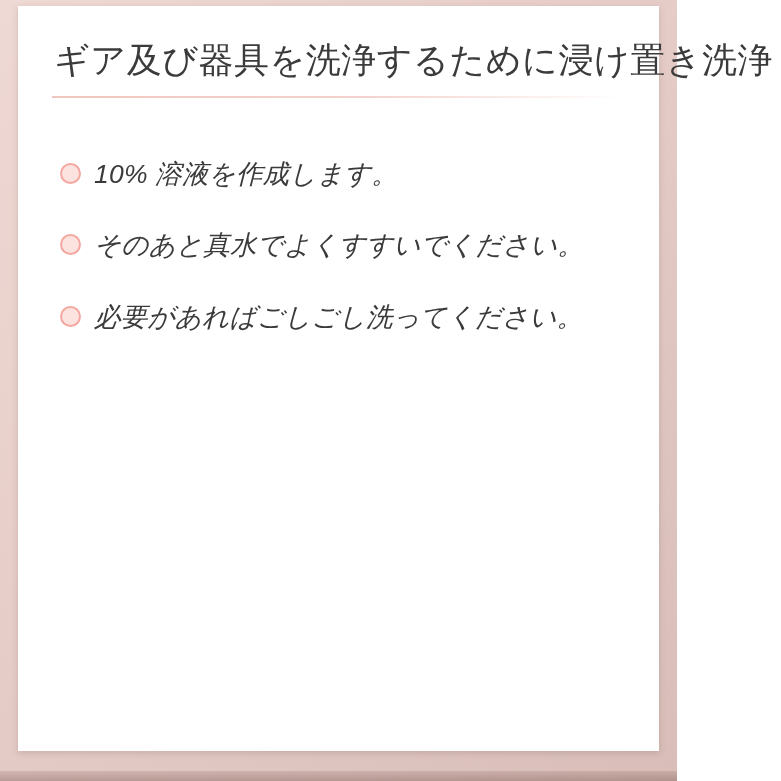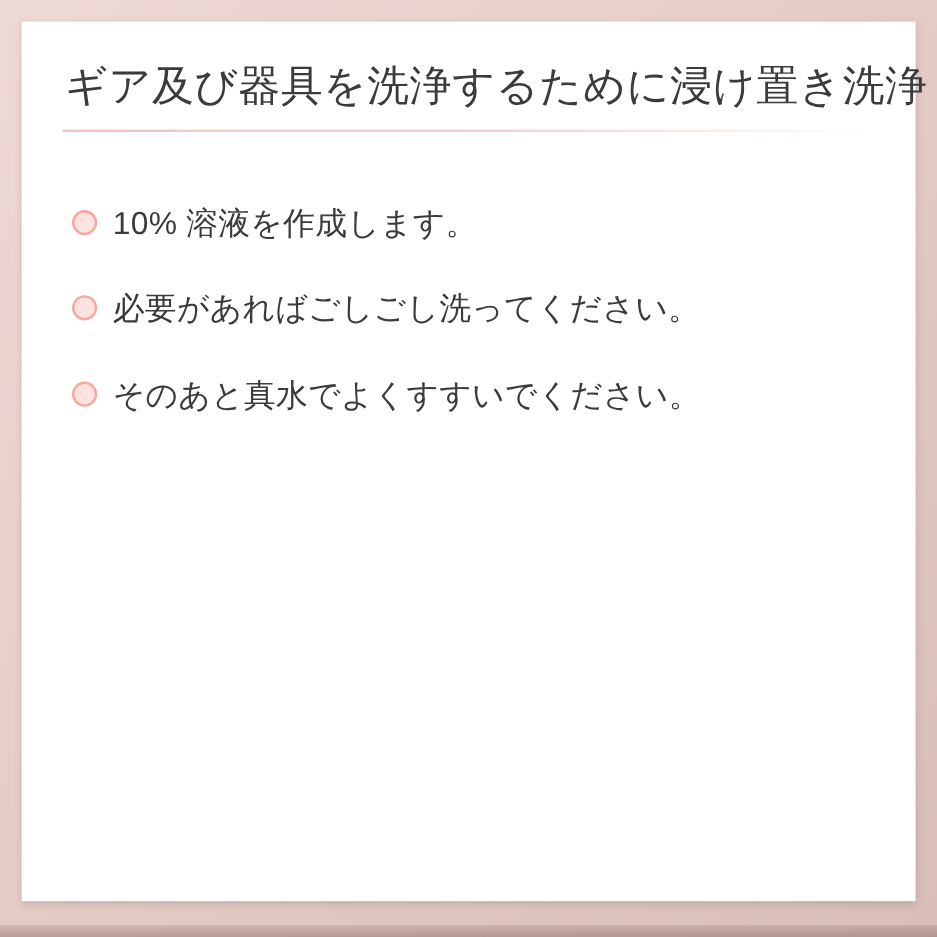--- a/index.html
+++ b/index.html
@@ -10,25 +10,25 @@
     width: 781px;
     height: 781px;
     font-family: "Liberation Sans", "DejaVu Sans", sans-serif;
     background: #ffffff;
     overflow: hidden;
   }
 
   
   .slide {
     position: relative;
-    width: 781px;
+    width: 677px;
     height: 781px;
     box-sizing: border-box;
     background: linear-gradient(135deg, #efd9d4 0%, #e7cec9 40%, #d8bdb8 100%);
-    padding: 18px 18px 30px 18px;
+    padding: 6px 18px 30px 18px;
   }
   .slide::after {
     
     content: "";
     position: absolute;
     left: 0;
     right: 0;
     bottom: 0;
     height: 10px;
     background: linear-gradient(180deg, rgba(150,110,105,0.22), rgba(120,85,80,0.40));
@@ -86,41 +86,42 @@
     top: 11px;
     width: 21px;
     height: 21px;
     border-radius: 50%;
     border: 2px solid #f4a8a0;
     background: #fce3df;
     box-sizing: border-box;
   }
   .bullet-text {
     display: block;
+    font-style: italic;
   }
 </style>
 </head>
 <body>
 
 <div class="slide">
   <div class="card">
 
     <div class="title">ギア及び器具を洗浄するために浸け置き洗浄</div>
 
     <div class="title-rule"></div>
 
     <ul class="bullet-list">
       <li class="bullet-item">
         <span class="bullet-marker"></span>
         <span class="bullet-text">10% 溶液を作成します。</span>
       </li>
       <li class="bullet-item">
         <span class="bullet-marker"></span>
-        <span class="bullet-text">必要があればごしごし洗ってください。</span>
+        <span class="bullet-text">そのあと真水でよくすすいでください。</span>
       </li>
       <li class="bullet-item">
         <span class="bullet-marker"></span>
-        <span class="bullet-text">そのあと真水でよくすすいでください。</span>
+        <span class="bullet-text">必要があればごしごし洗ってください。</span>
       </li>
     </ul>
 
   </div>
 </div>
 
 </body></html>

